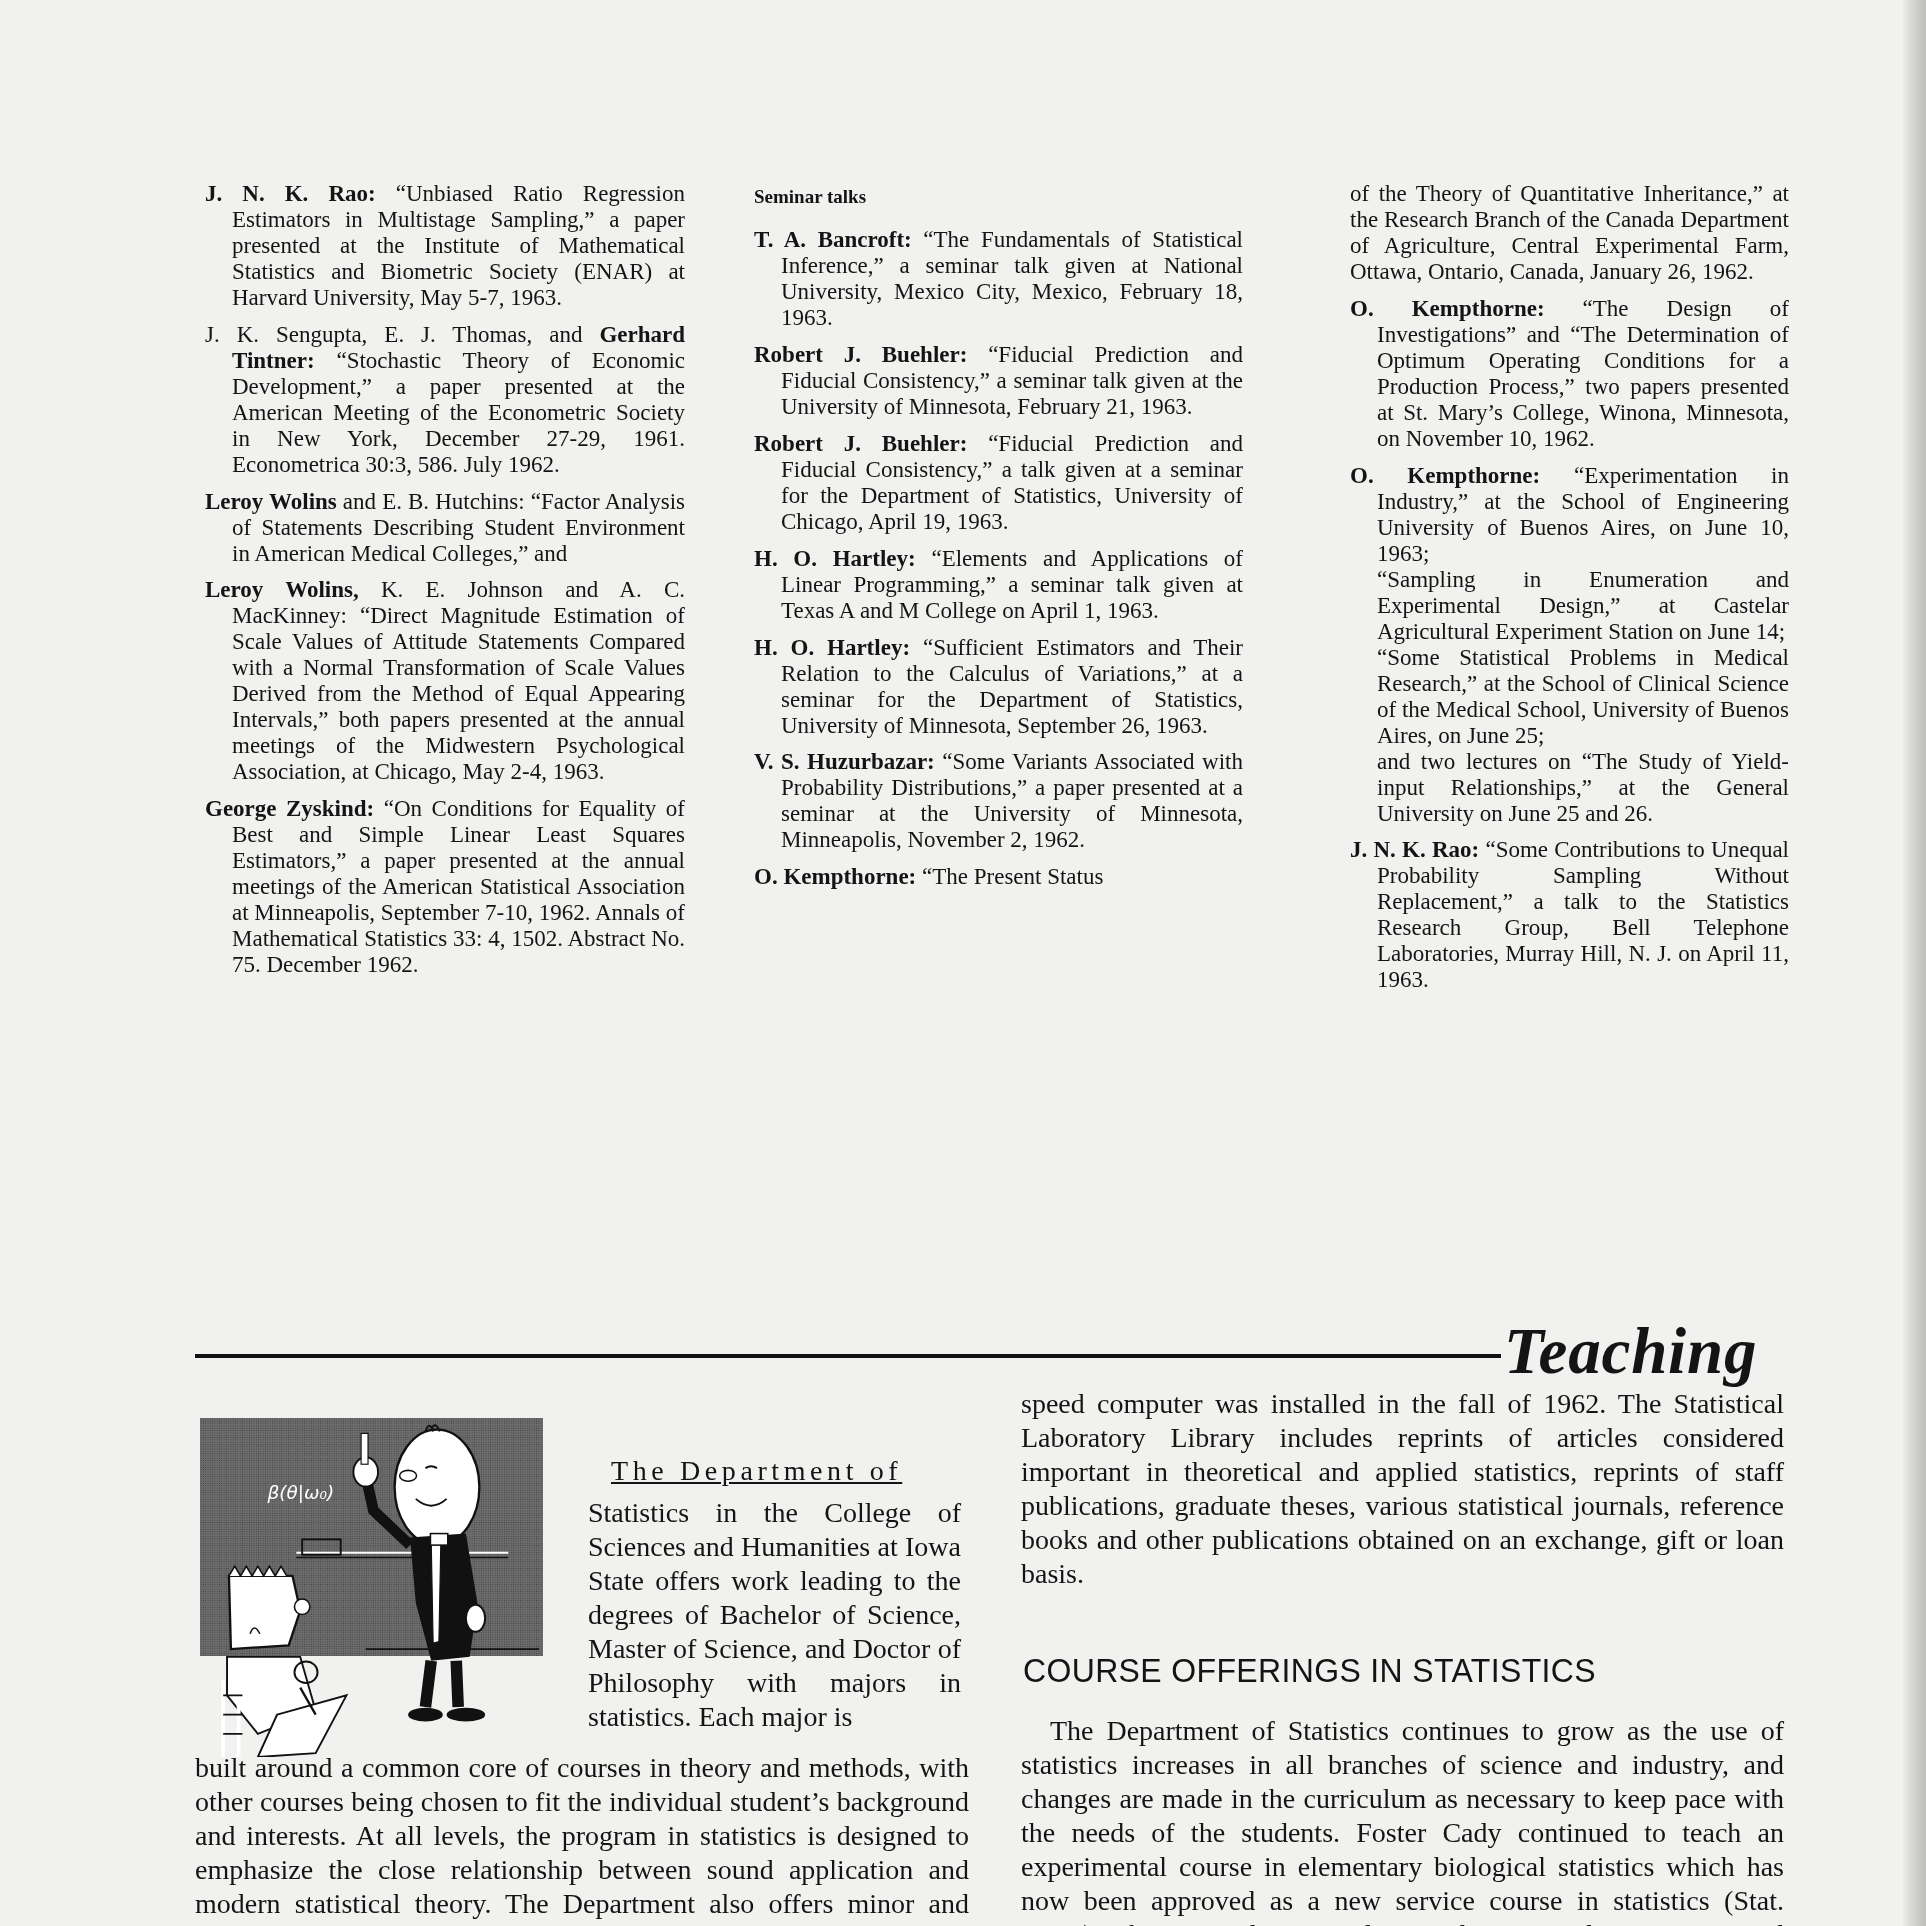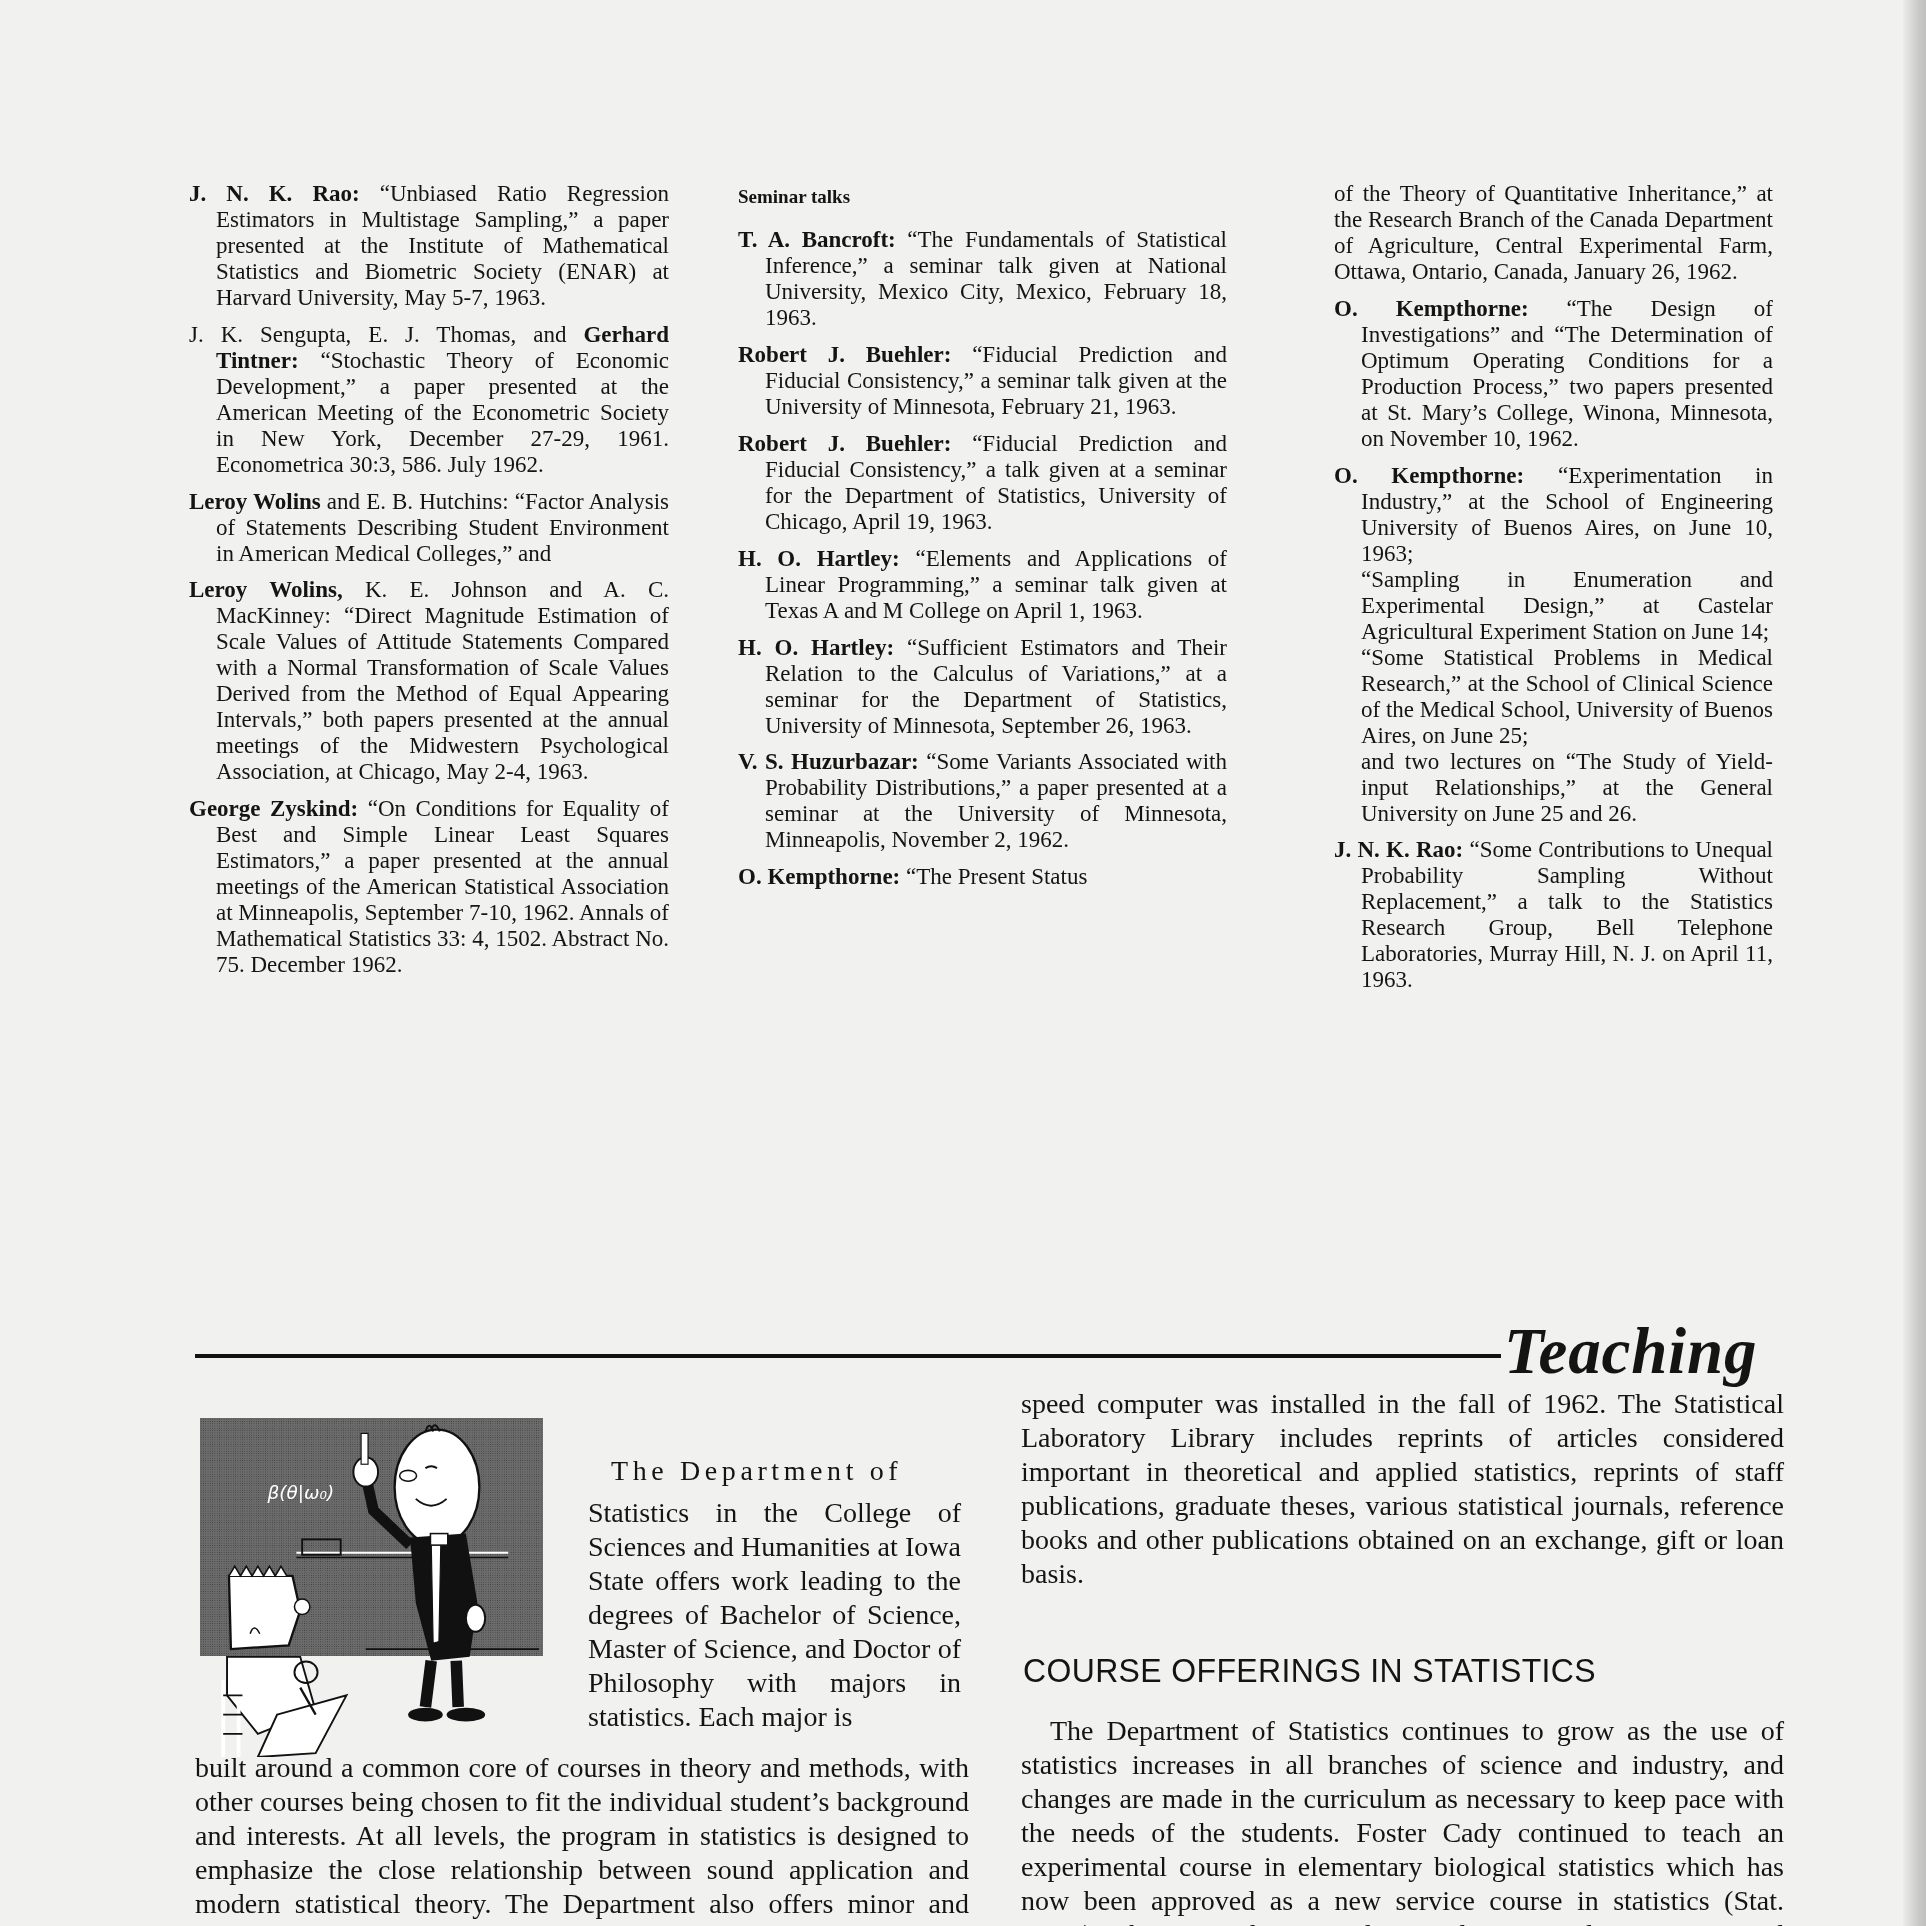--- a/index.html
+++ b/index.html
@@ -14,21 +14,21 @@
     background: #f1f1ef;
   }
   .binding {
     position: absolute; left: 1903px; top: 0; width: 62px; height: 2531px;
     background: linear-gradient(to right, #ececea 0%, #c9c9c7 25%, #bdbdbb 40%, #d2d2d0 100%);
   }
 
   
   .col {
     position: absolute; top: 181px;
-    font-size: 23px; line-height: 26px; text-align: justify;
+    font-size: 23px; line-height: 26px; text-align: justify; margin-left: 16px;
   }
   .col1 { left: 189px; width: 480px; }
   .col2 { left: 738px; width: 489px; }
   .col3 { left: 1334px; width: 439px; }
   .entry {
     margin: 0 0 10.8px 0;
     padding-left: 27px; text-indent: -27px;
   }
   .entry b { font-weight: bold; }
   .entry .line { display: block; text-indent: 0; }
@@ -202,21 +202,21 @@
     <path d="M70 620 L260 620 L300 760 L150 820 L70 720 Z" fill="#fff" stroke="#111" stroke-width="5"></path>
     <path d="M60 680 L60 880 M100 700 L100 880" stroke="#fff" stroke-width="10"></path>
     <path d="M60 720 L110 720 M60 770 L110 770 M60 820 L110 820" stroke="#111" stroke-width="4"></path>
     <path d="M200 770 L380 720 L300 870 L150 880 Z" fill="#fff" stroke="#111" stroke-width="5"></path>
     <line x1="260" y1="700" x2="300" y2="770" stroke="#111" stroke-width="6"></line>
     <ellipse cx="275" cy="660" rx="30" ry="28" fill="none" stroke="#111" stroke-width="5"></ellipse>
   </svg>
 </div>
 
 <div class="lead-wrap body-text">
-  <p class="first" style="margin:0;">The Department of</p>
+  <p class="first" style="margin:0;text-decoration:underline;">The Department of</p>
   <p style="margin:8px;">Statistics in the College of Sciences and Humanities at Iowa State offers work leading to the degrees of Bachelor of Science, Master of Science, and Doctor of Philosophy with majors in statistics. Each major is</p>
 </div>
 <div class="left-body body-text">
   <p>built around a common core of courses in theory and methods, with other courses being chosen to fit the individual student’s background and interests. At all levels, the program in statistics is designed to emphasize the close relationship between sound application and modern statistical theory. The Department also offers minor and supporting work in statistics. When desired, a joint-major program may be arranged between statistics and a substantive field of application for the Ph.D. degree.</p>
 
 </div>
 
 <div class="right-top body-text">
   <p style="margin:0;">speed computer was installed in the fall of 1962. The Statistical Laboratory Library includes reprints of articles considered important in theoretical and applied statistics, reprints of staff publications, graduate theses, various statistical journals, reference books and other publications obtained on an exchange, gift or loan basis.</p>
 </div>

